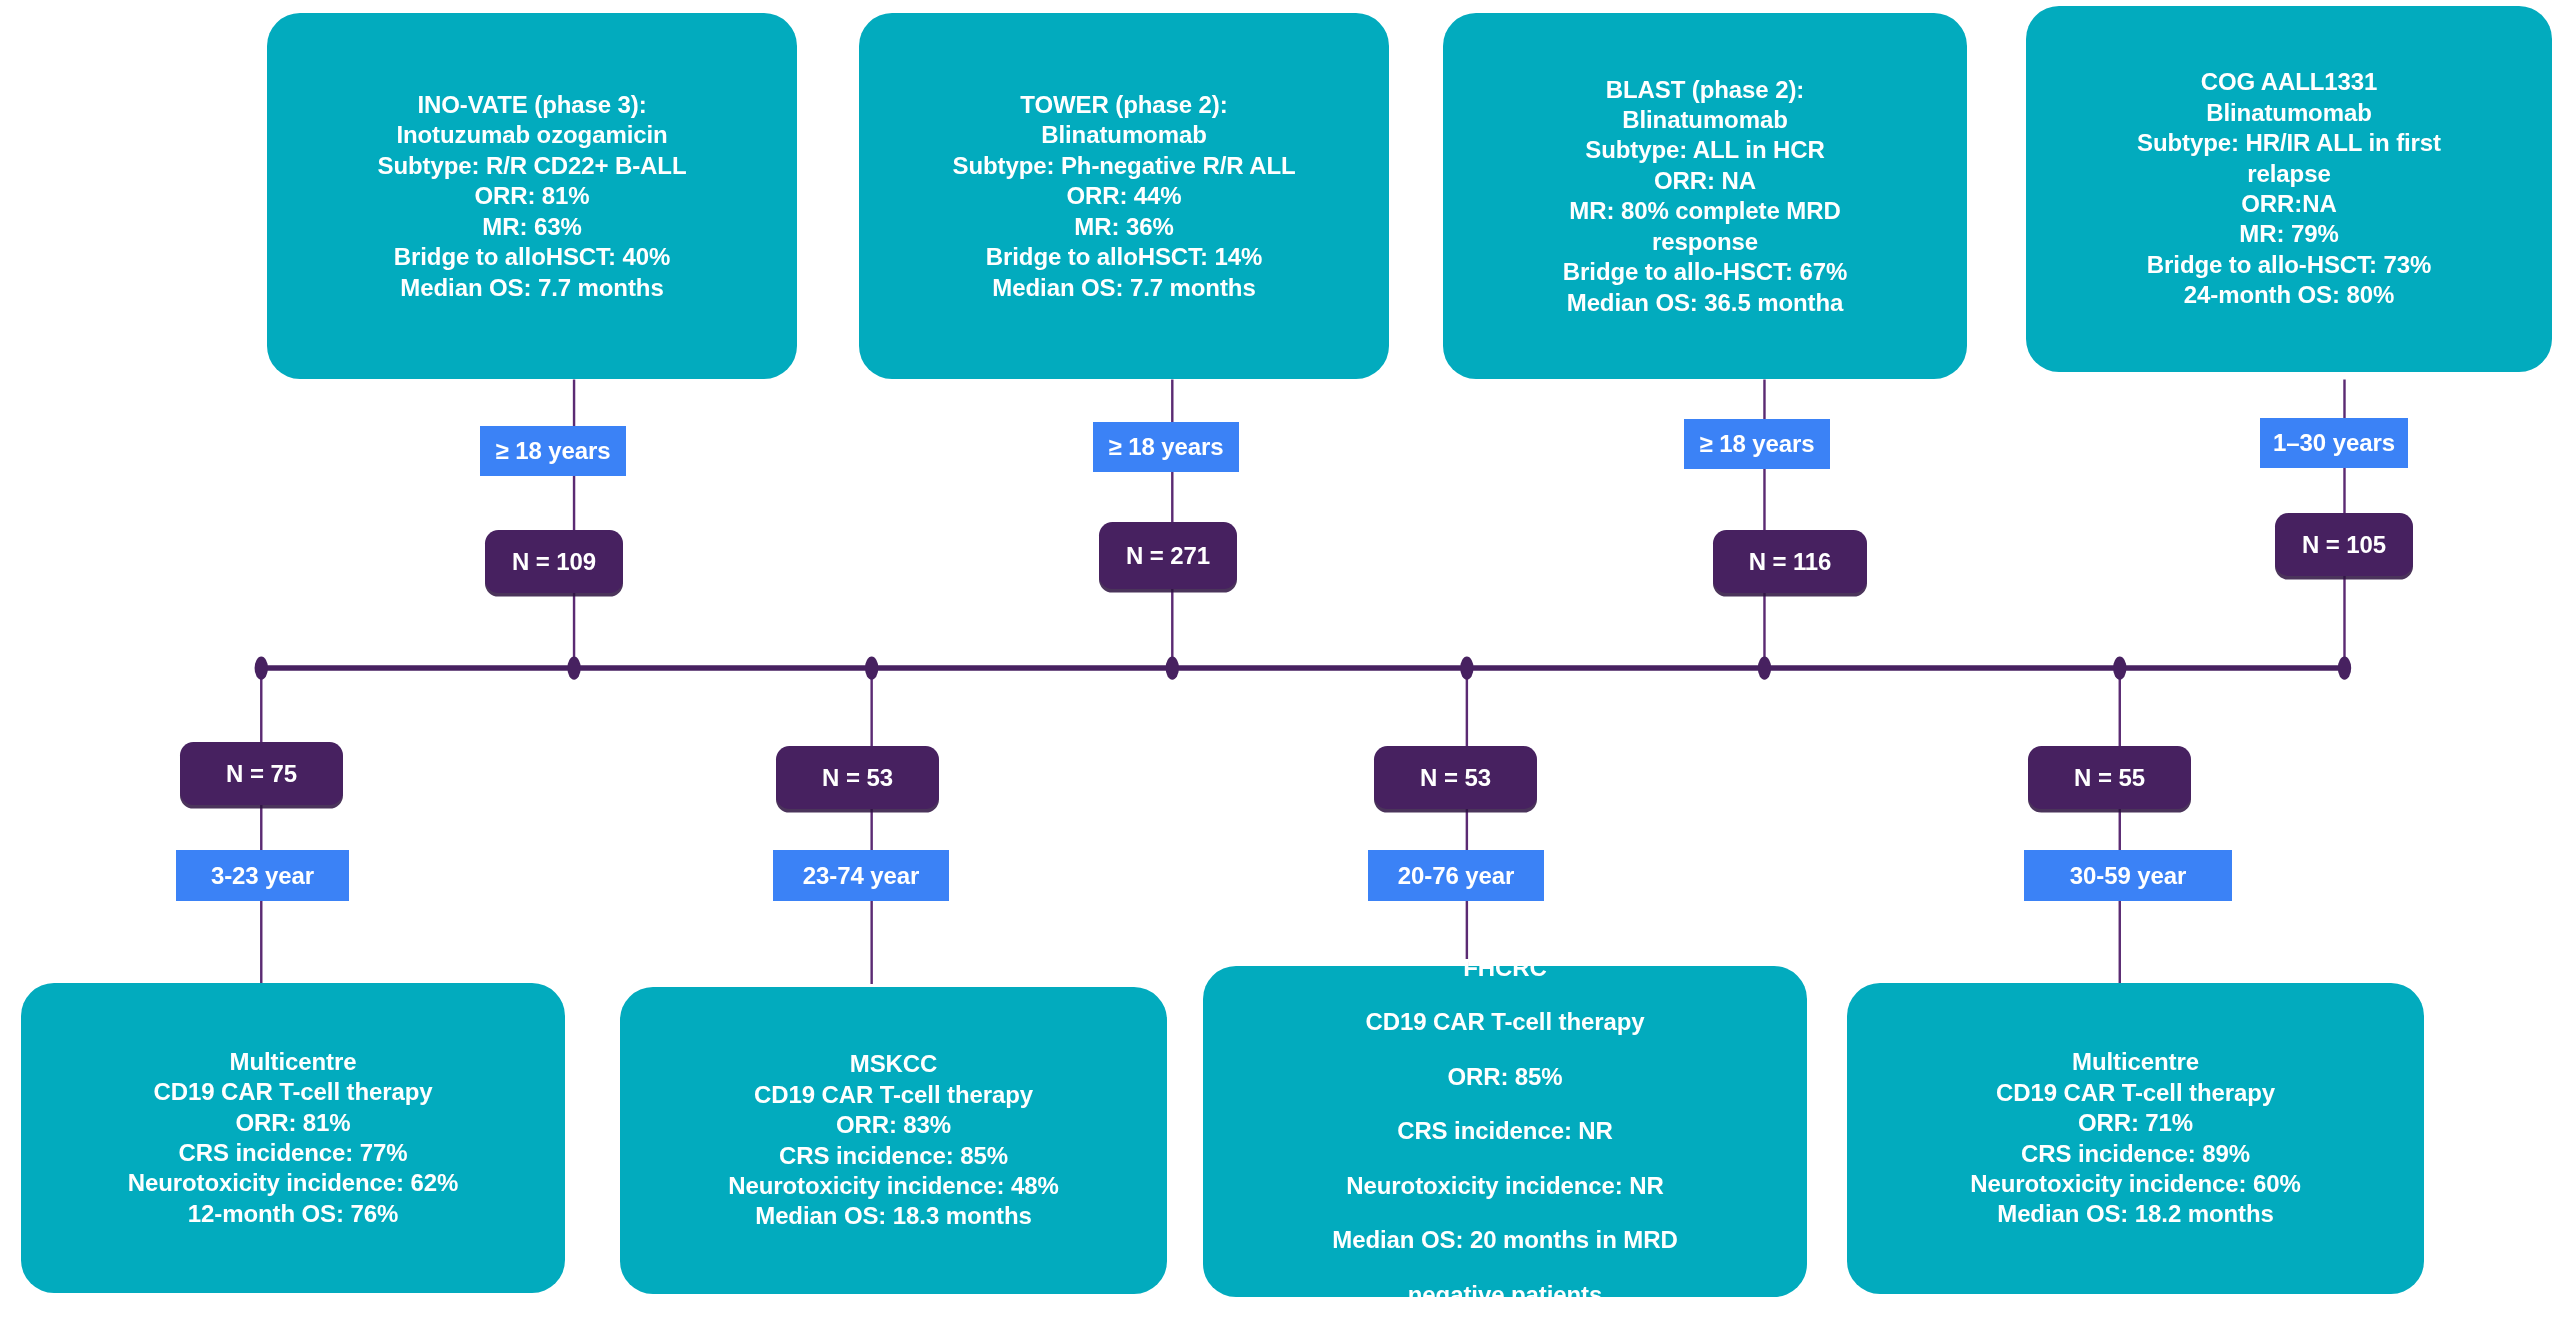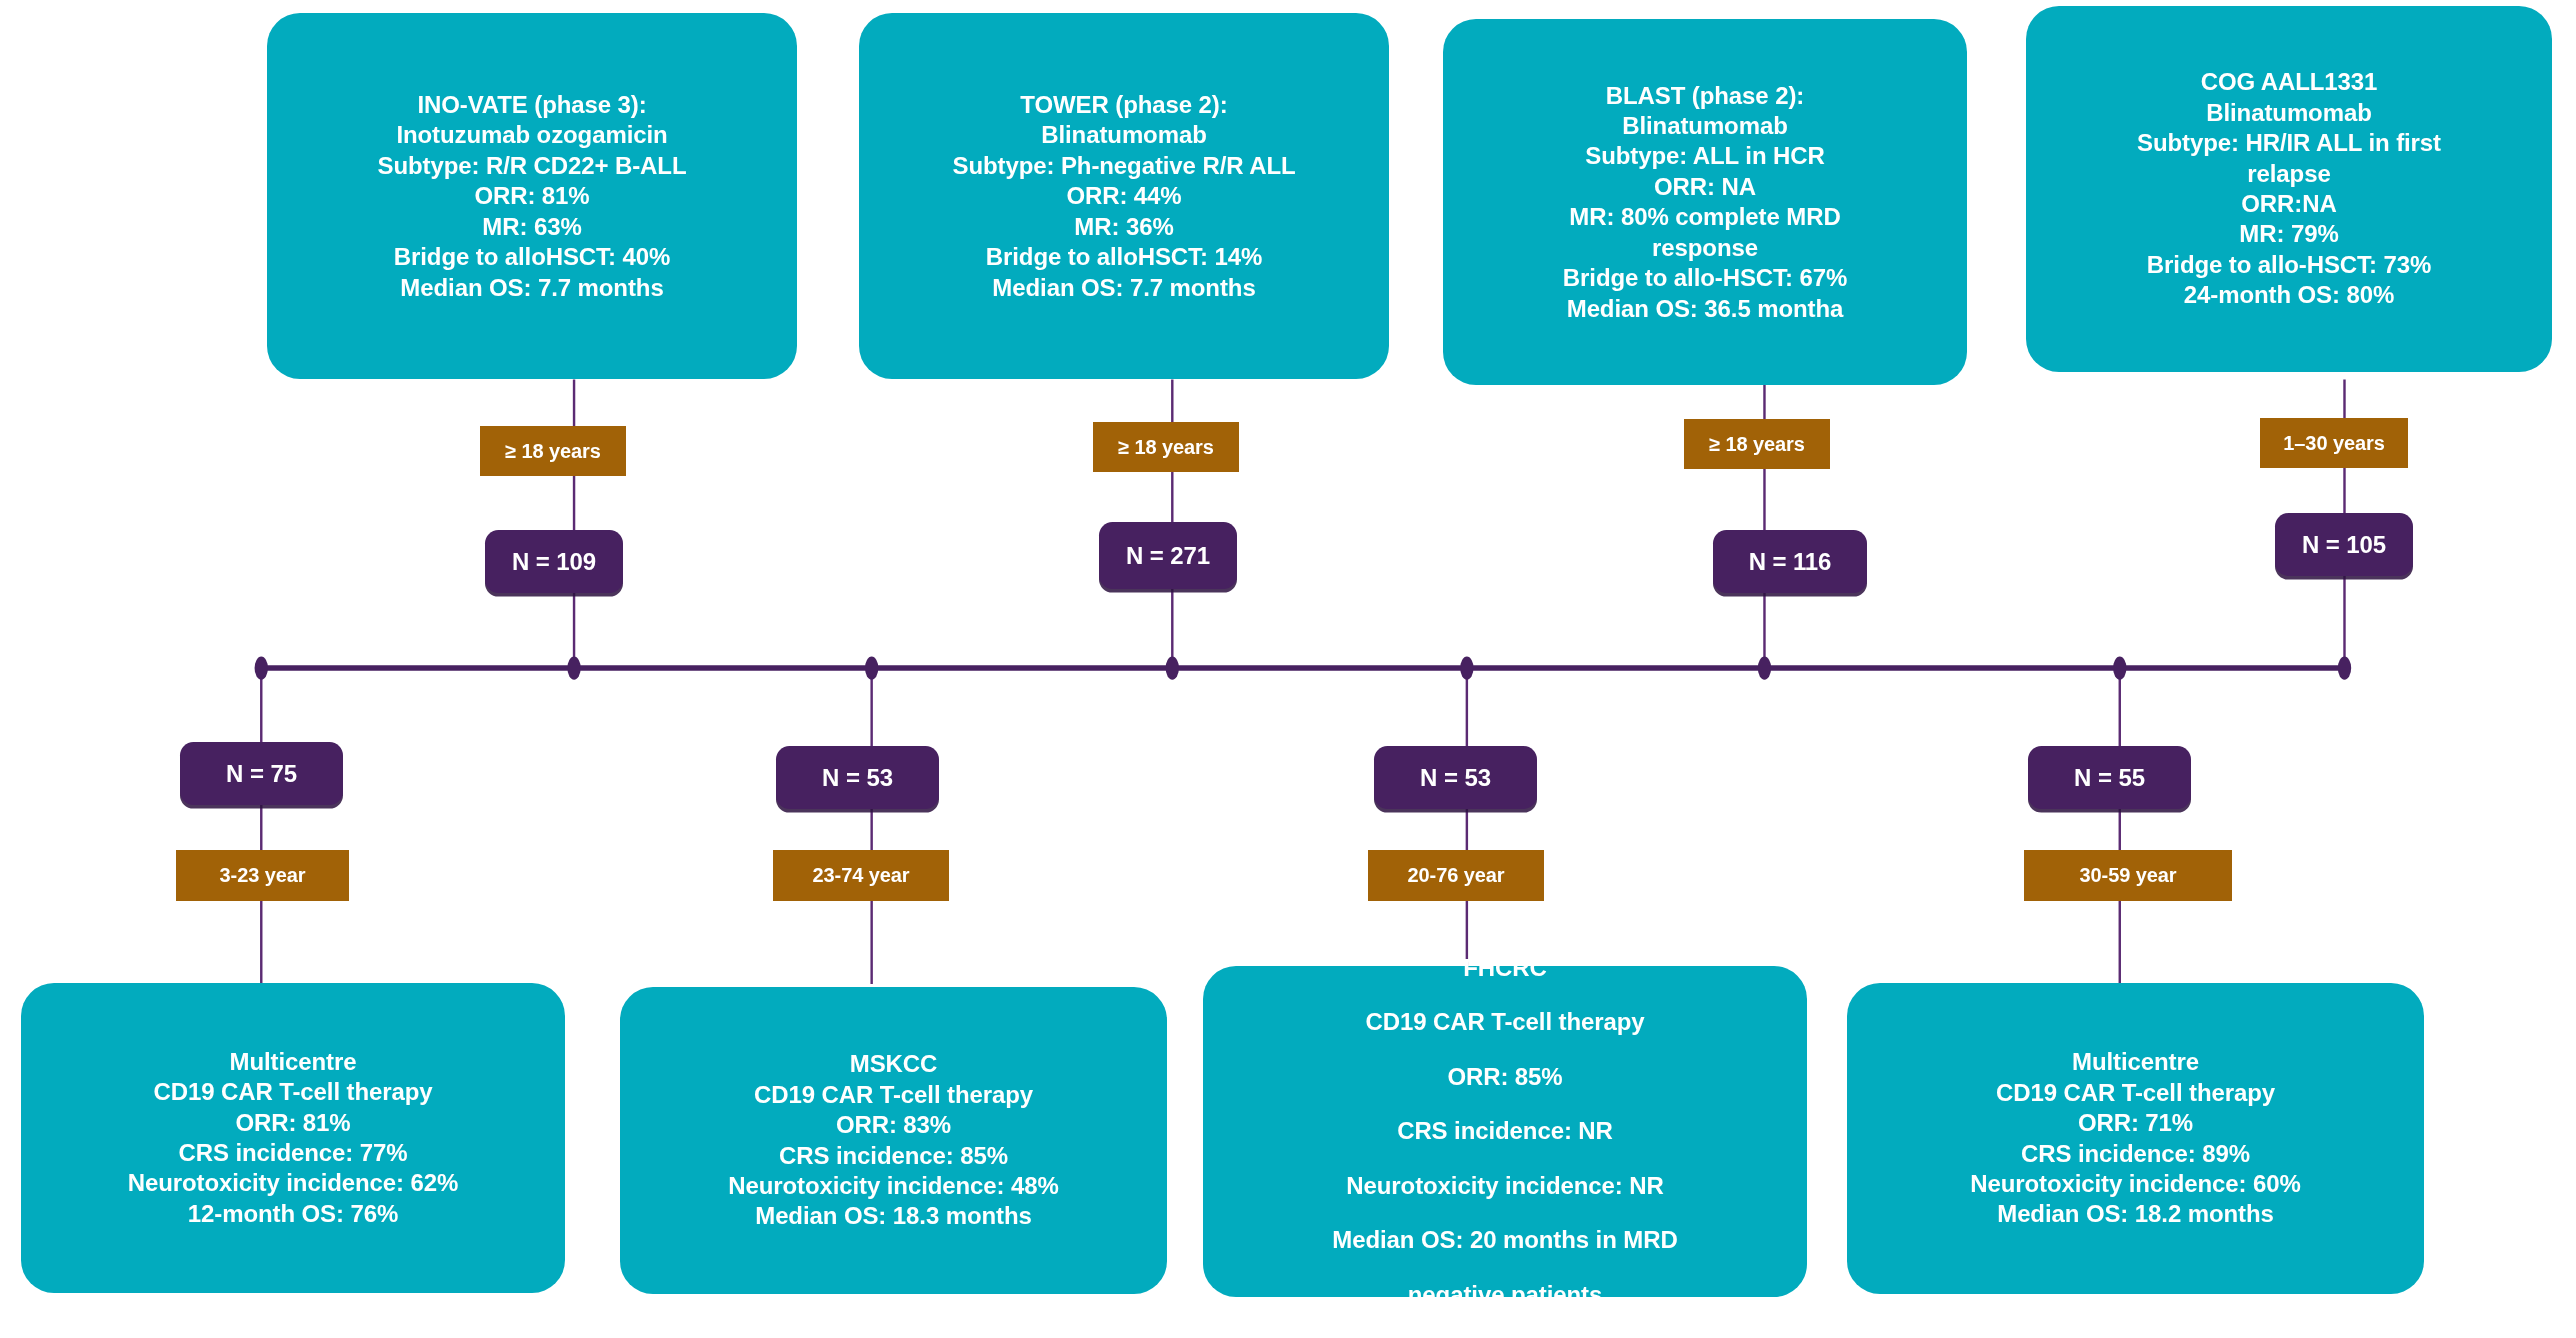--- a/index.html
+++ b/index.html
@@ -44,24 +44,24 @@
     line-height: 1.27;
     padding: 8.5px 13.4px;
     letter-spacing: -0.1px;
   }
   .card .ln { display: block; width: 100%; }
 
   
   .chip {
     position: absolute;
     box-sizing: border-box;
-    background: #a16207;
+    background: #3b82f6;
     color: #ffffff;
     font-weight: bold;
-    font-size: 20px;
+    font-size: 24px;
     display: flex;
     align-items: center;
     justify-content: center;
     text-align: center;
     white-space: nowrap;
     letter-spacing: -0.1px;
   }
 
   
   .nbox {
@@ -127,21 +127,21 @@
   <div class="card" style="left:859px; top:13.4px; width:530px; height:366px;">
     <span class="ln">TOWER (phase 2):</span>
     <span class="ln">Blinatumomab</span>
     <span class="ln">Subtype: Ph-negative R/R ALL</span>
     <span class="ln">ORR: 44%</span>
     <span class="ln">MR: 36%</span>
     <span class="ln">Bridge to alloHSCT: 14%</span>
     <span class="ln">Median OS: 7.7 months</span>
   </div>
 
-  <div class="card" style="left:1443px; top:13.4px; width:524px; height:366px;margin-top:6px;">
+  <div class="card" style="left:1443px; top:13.4px; width:524px; height:366px;">
     <span class="ln">BLAST (phase 2):</span>
     <span class="ln">Blinatumomab</span>
     <span class="ln">Subtype: ALL in HCR</span>
     <span class="ln">ORR: NA</span>
     <span class="ln">MR: 80% complete MRD</span>
     <span class="ln">response</span>
     <span class="ln">Bridge to allo-HSCT: 67%</span>
     <span class="ln">Median OS: 36.5 montha</span>
   </div>
 

